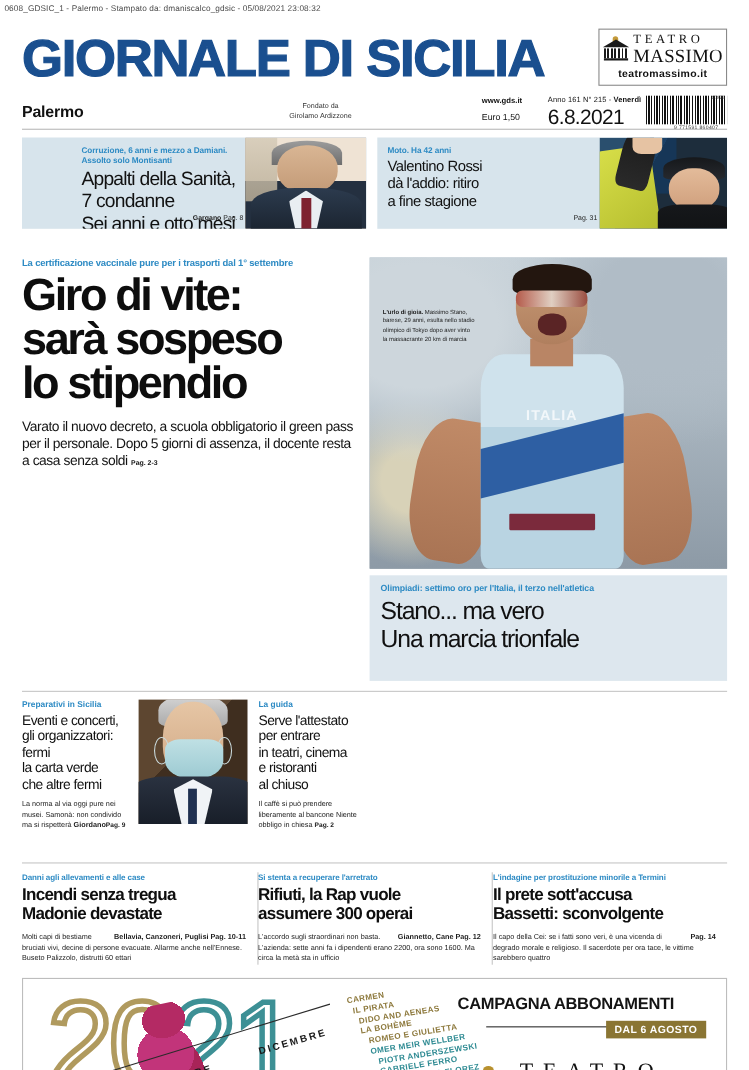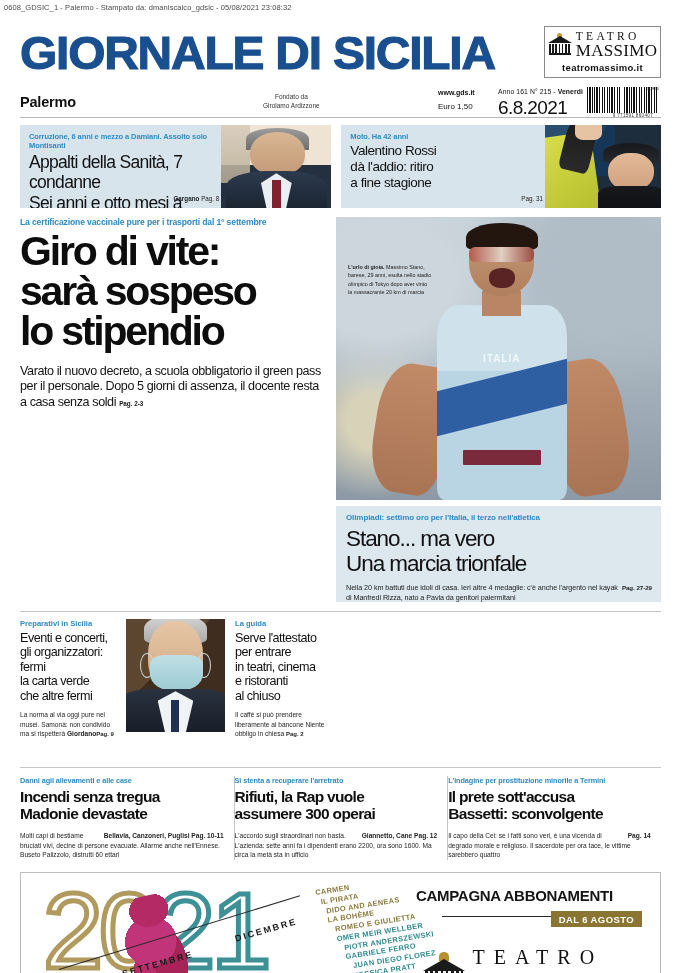--- a/index.html
+++ b/index.html
@@ -120,21 +120,21 @@
     position: absolute; right: 8px; top: 29px;
     font-size: 4.6px; color: #333; letter-spacing: .3px;
   }
   .barnum2 { position: absolute; right: 2px; top: -1px; font-size: 4.4px; color:#333;}
 
   
   .teasers { display: flex; gap: 10px; margin-top: 7px; height: 83px; }
   .teaser {
     background: #d7e4ec; position: relative; display: flex; overflow: hidden;
   }
-  .teaser.left  { width: 337px; }
+  .teaser.left  { width: 337px; padding-left: 45px; }
   .teaser.right { width: 346px; gap: 41px; }
   .teaser-txt { padding: 7px 8px 0 9px; flex: 1; min-width: 0; }
   .kicker {
     color: #2e8bc4; font-weight: 700; font-size: 7.5px;
     letter-spacing: -.1px; line-height: 1.2; margin-bottom: 2px;
   }
   .teaser.left .headline {
     font-size: 17.5px; line-height: 1.17; letter-spacing: -.7px; color: #111;
     font-weight: 400;
   }
@@ -226,21 +226,21 @@
     position: absolute; right: -4%; top: 74%; width: 58%; height: 30%;
     background: linear-gradient(to bottom,#16181b,#101214);
     border-radius: 30% 30% 0 0;
   }
   .ph-rossi .wall {
     position: absolute; left: 40%; top: 0; width: 20%; height: 62%;
     background: #143a63; opacity: .7;
   }
 
   
-  .main { display: flex; gap: 10px; margin-top: 9px; }
+  .main { display: flex; gap: 10px; margin-top: 26px; }
   .main-left { width: 306px; }
   .kicker-lead {
     color: #2e8bc4; font-weight: 700; font-size: 8.6px;
     letter-spacing: -.15px; margin-bottom: 4px;
   }
   .lead-headline {
     font-weight: 700; font-size: 41px; line-height: .98;
     letter-spacing: -2.2px; color: #0d0d0d;
   }
   .lead-headline div { white-space: nowrap; }
@@ -292,21 +292,21 @@
     position: absolute; left: 31%; top: 31%; width: 40%; height: 69%;
     background: linear-gradient(to bottom,#cfe2ec 0 34%,#b9d4e2 34% 100%);
     border-radius: 16% 16% 6% 6%;
   }
   .stano-photo .stripe {
     position: absolute; left: 31%; top: 56%; width: 40%; height: 16%;
     background: #2e5fa3; transform: skewY(-14deg);
   }
   .stano-photo .italia {
     position: absolute; left: 33%; top: 48%; width: 36%;
-    text-align: center; font-size: 10px; font-weight: 700;
+    text-align: center; font-size: 13px; font-weight: 700;
     color: #f2f7fa; letter-spacing: 1px;
     font-family: "Liberation Sans", sans-serif;
   }
   .stano-photo .bib {
     position: absolute; left: 37.5%; top: 65%; width: 27%; height: 17%;
     background: #f4f6f7; border-radius: 2px;
     display: flex; flex-direction: column; align-items: center; justify-content: center;
   }
   .stano-photo .bib .nm {
     font-size: 14px; font-weight: 700; color: #15181b; letter-spacing: .4px;
@@ -654,24 +654,20 @@
           <b>L'urlo di gioia.</b><span> Massimo Stano, barese, 29 anni, esulta nello stadio olimpico di Tokyo dopo aver vinto la massacrante 20 km di marcia</span>
         </div>
       </div>
 
       <div class="olimp">
         <div class="kicker">Olimpiadi: settimo oro per l'Italia, il terzo nell'atletica</div>
         <div class="hl">
           <div>Stano... ma vero</div>
           <div>Una marcia trionfale</div>
         </div>
-        <div class="sub">
-          <span class="pg">Pag. 27-29</span>
-          <span>Nella 20 km battuti due idoli di casa. Ieri altre 4 medaglie: c'è anche l'argento nel kayak di Manfredi Rizza, nato a Pavia da genitori palermitani</span>
-        </div>
       </div>
 
     </div>
   </div>
 
   <div class="midrow">
 
     <div class="mid-a">
       <div class="mid-kicker">Preparativi in Sicilia</div>
       <div class="mid-hl">

